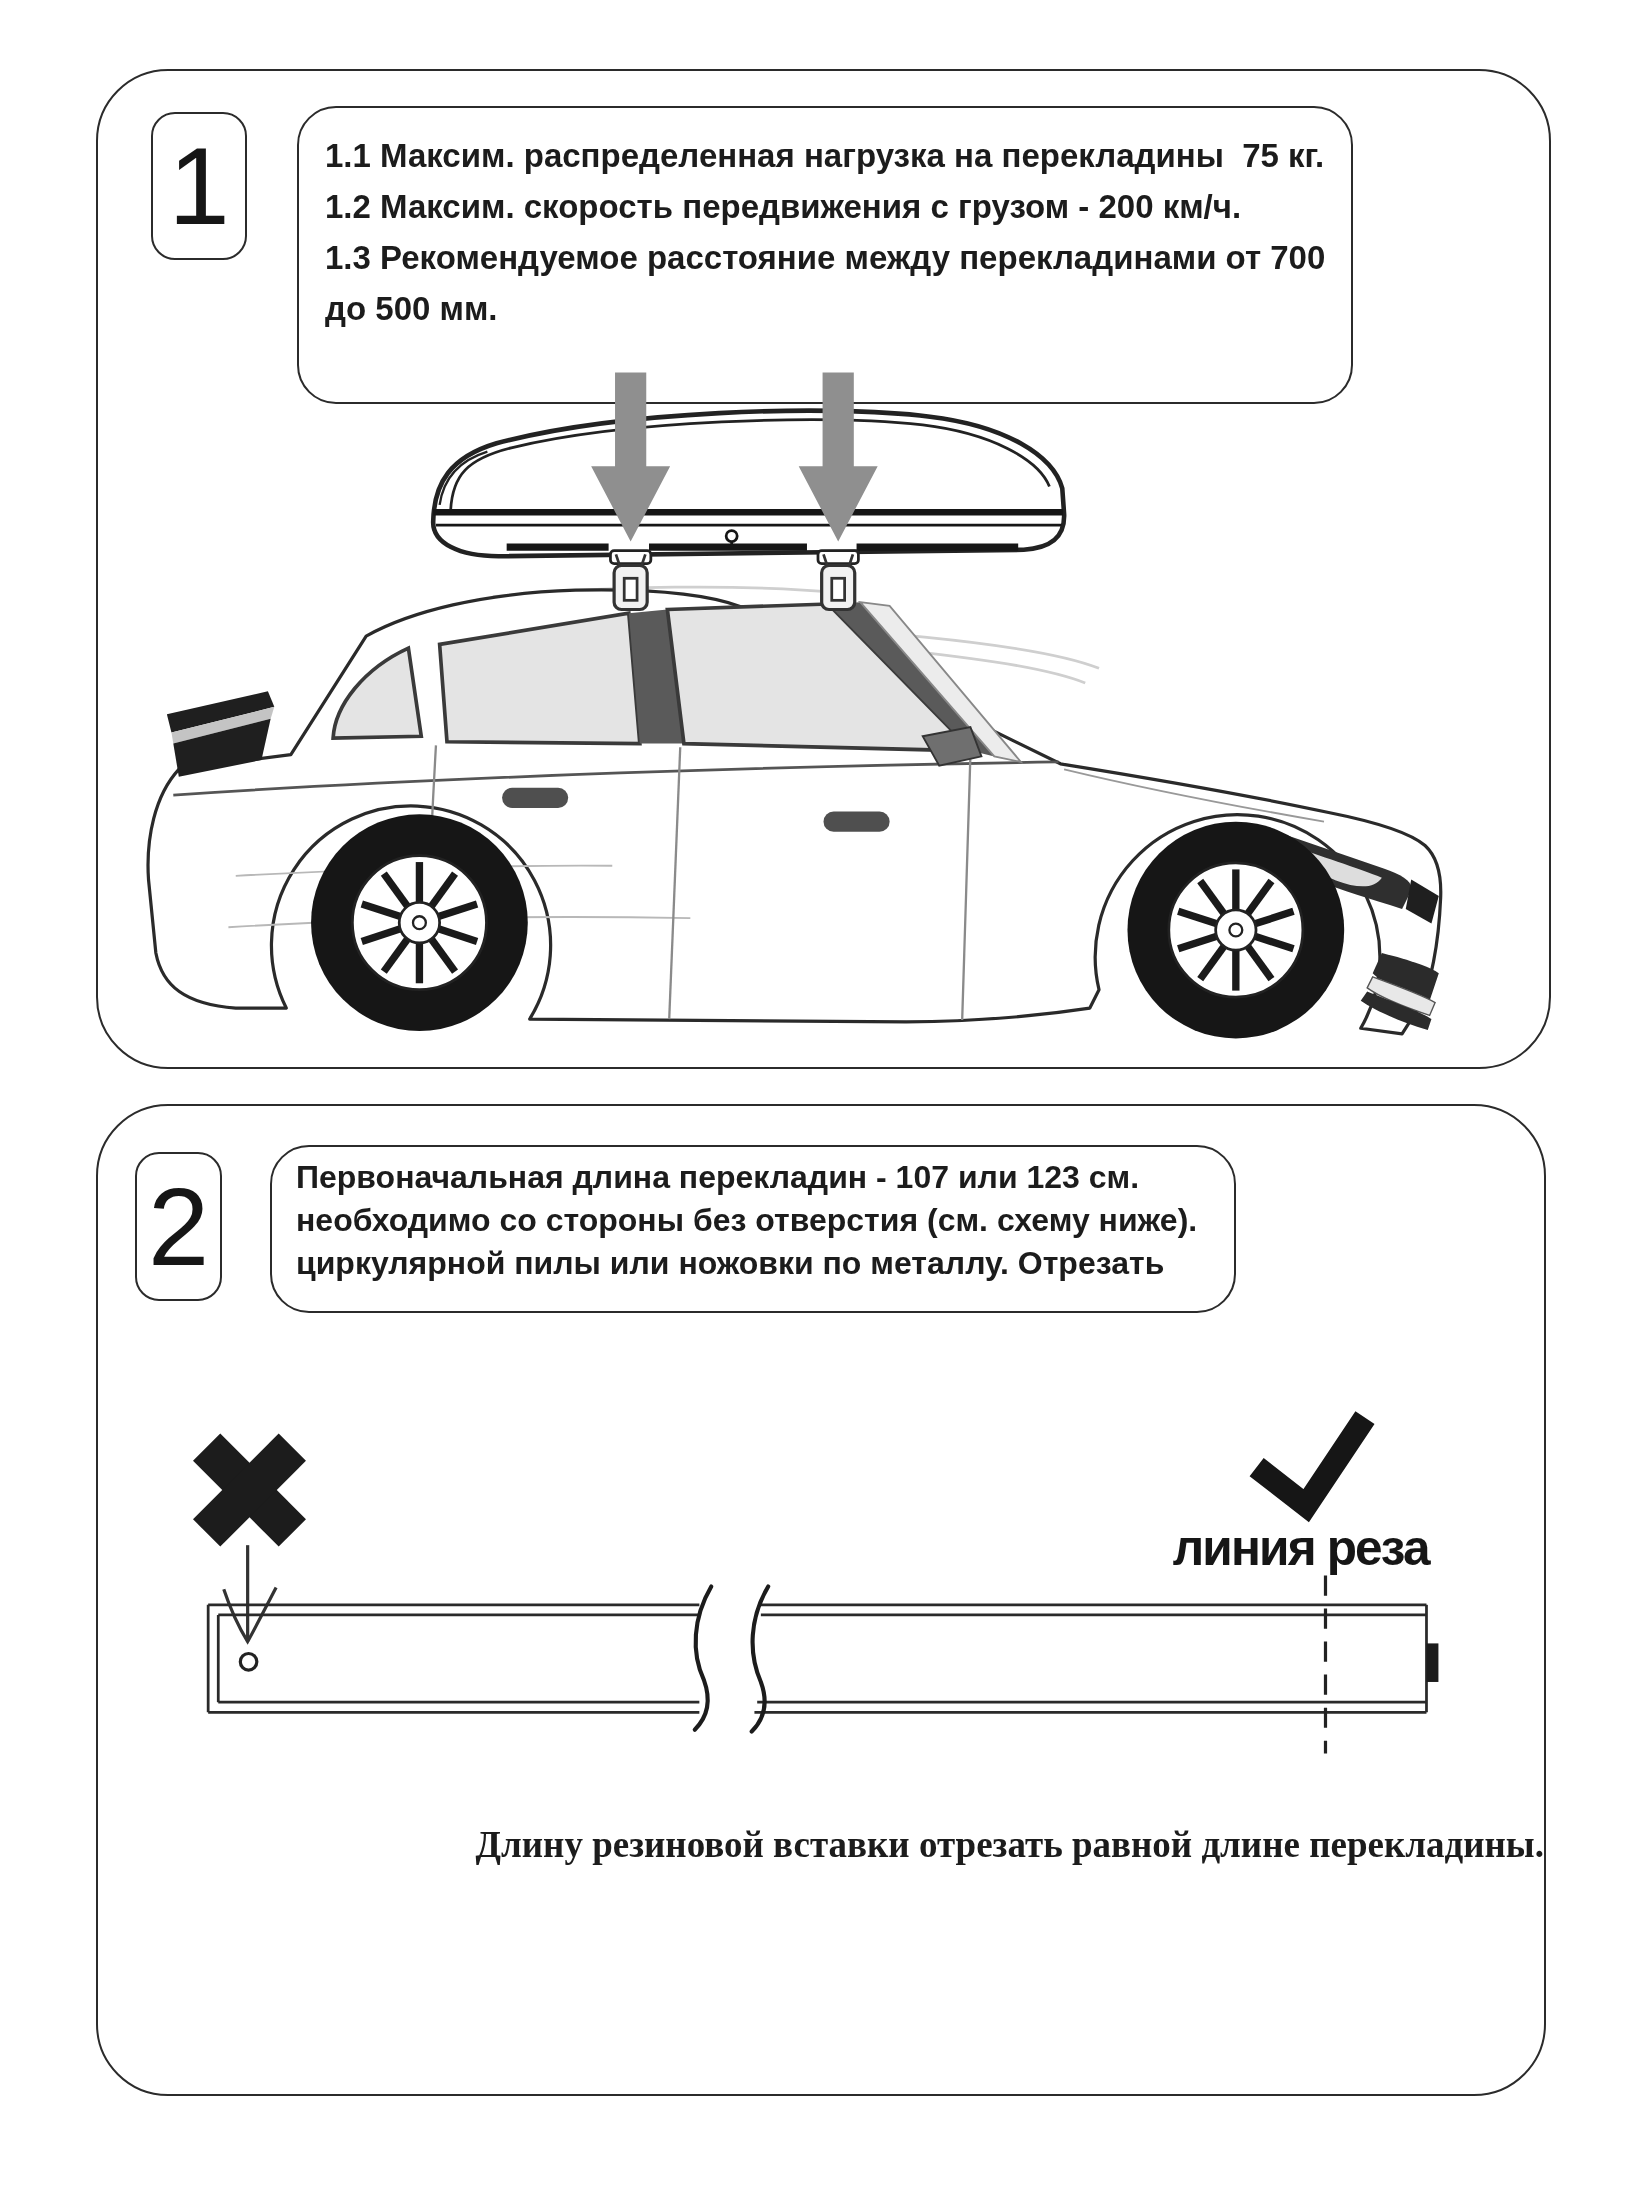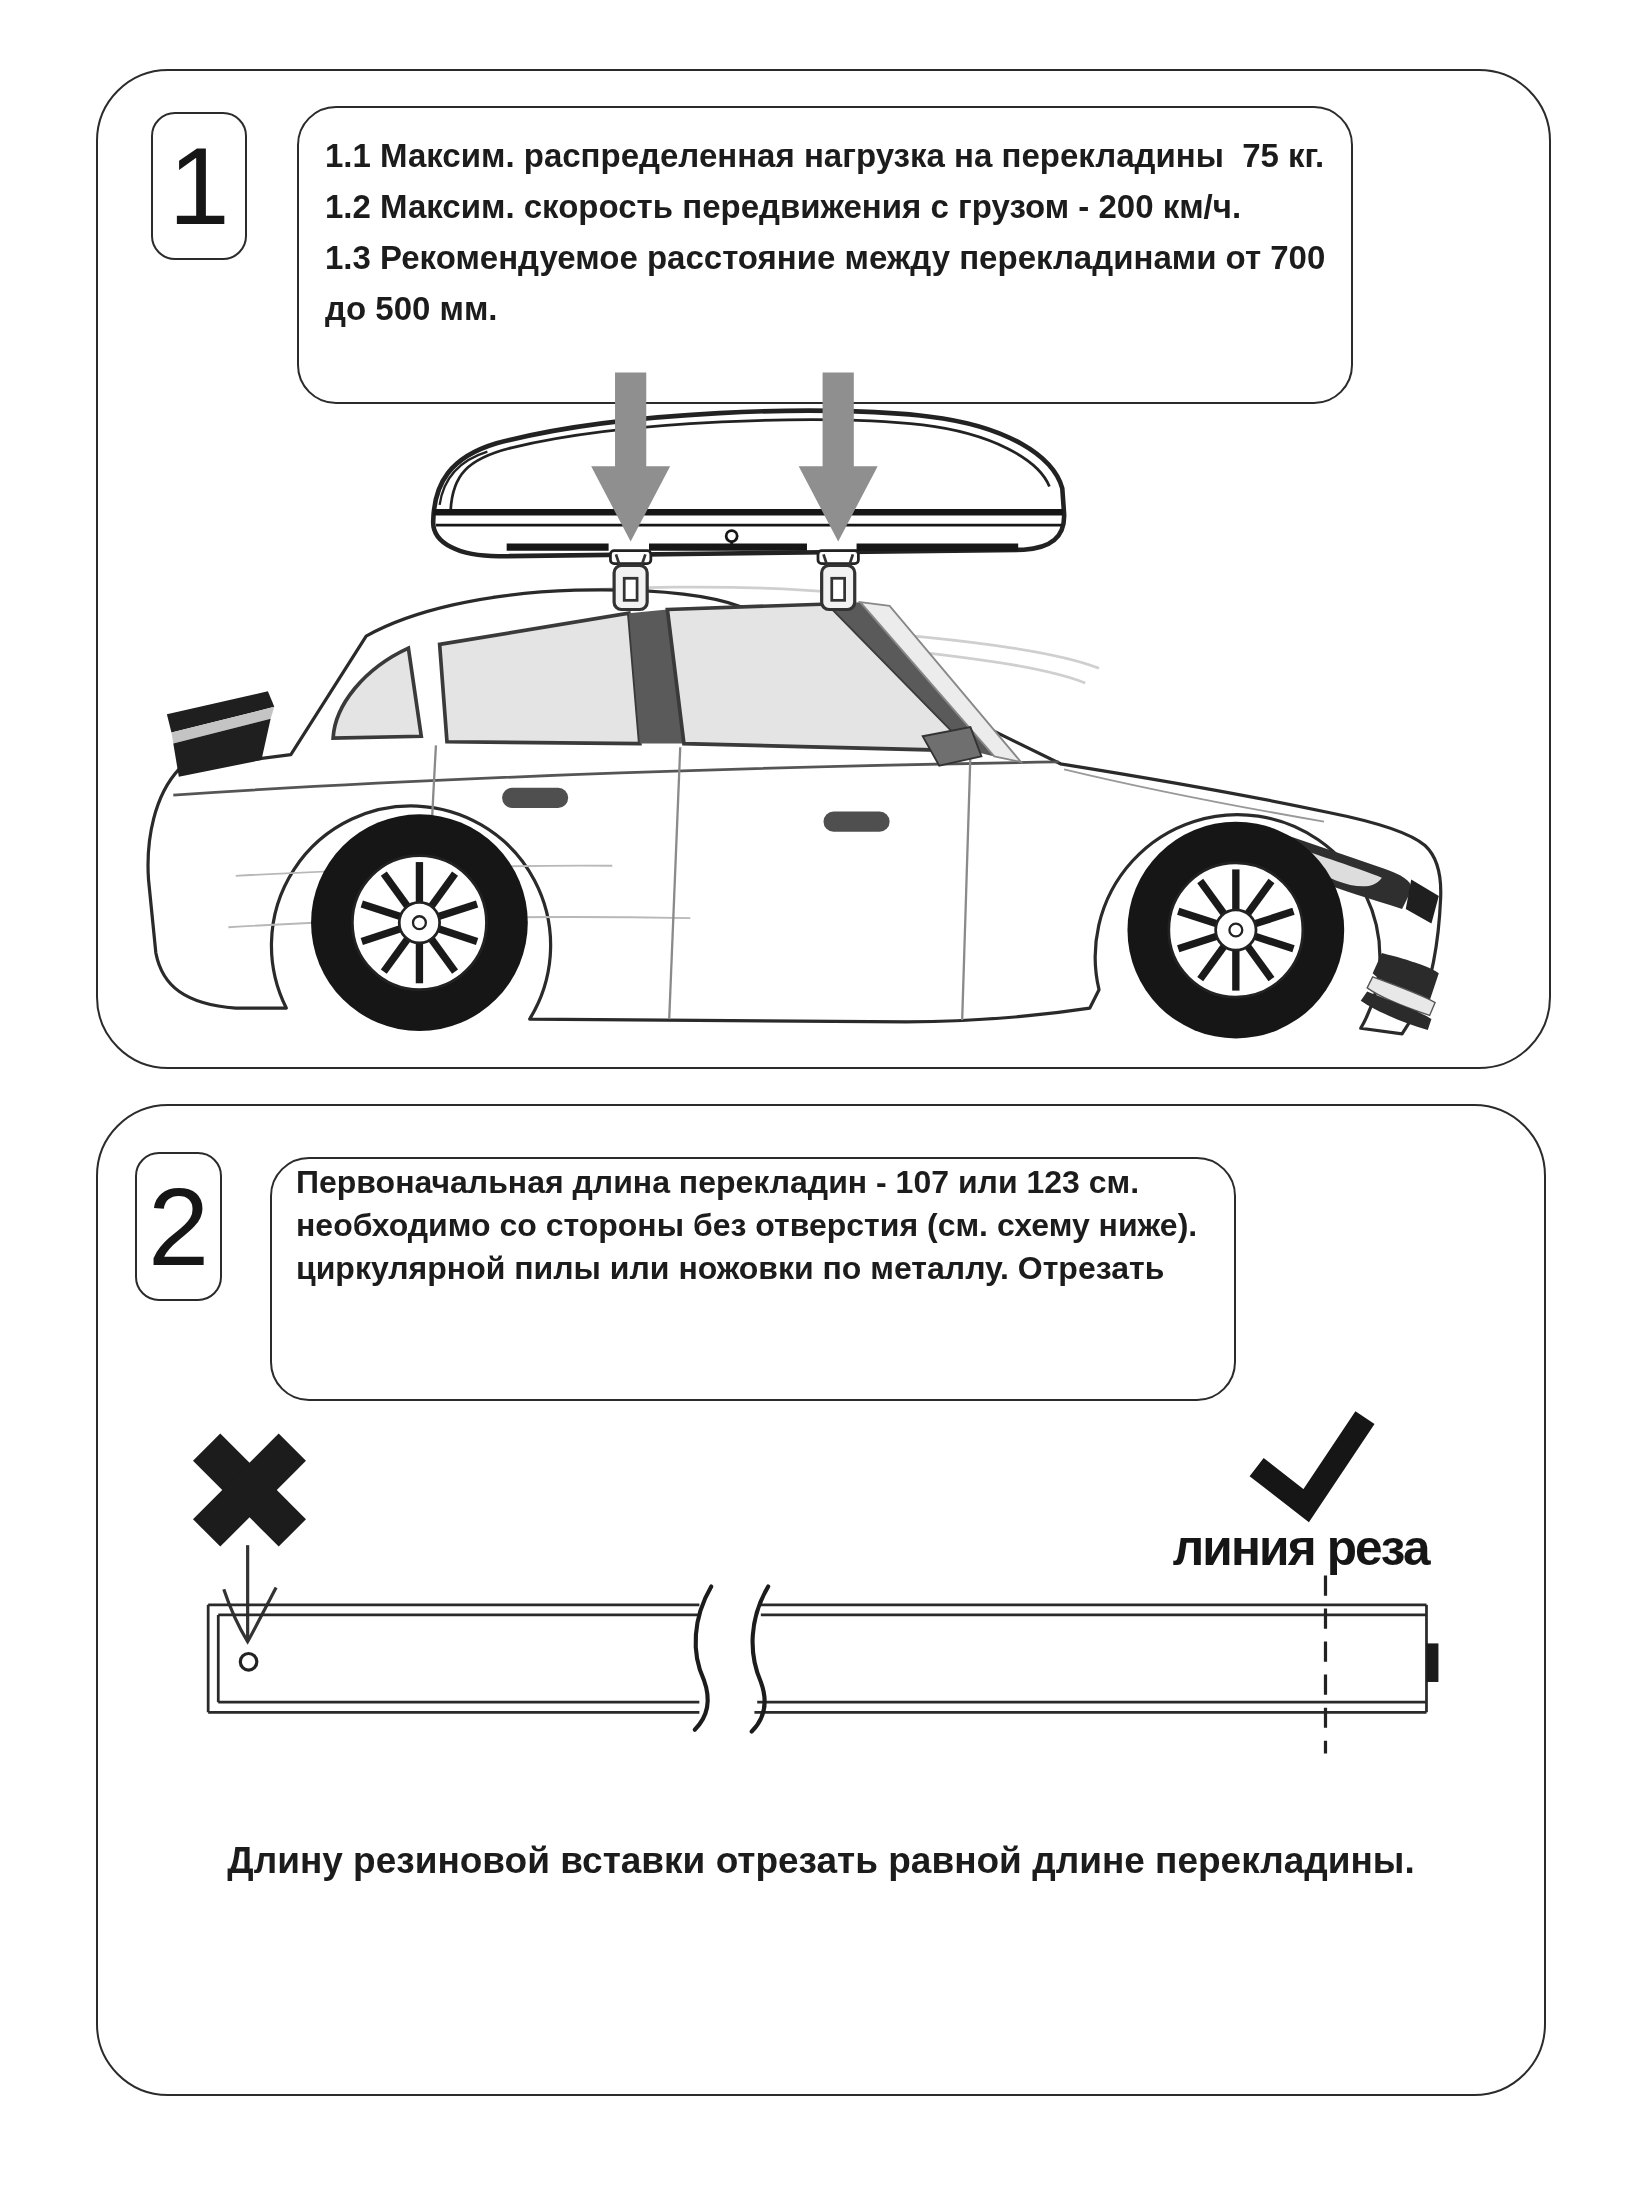--- a/index.html
+++ b/index.html
@@ -9,27 +9,27 @@
   #panel1{left:96px;top:69px;width:1451px;height:996px;}
   #panel2{left:96px;top:1104px;width:1446px;height:988px;}
   .num-box{position:absolute;border:2.8px solid #2b2b2b;border-radius:24px;background:#fff;
            display:flex;align-items:center;justify-content:center;
            font-size:110px;font-weight:400;color:#161616;line-height:1;}
   #numbox1{left:53px;top:41px;width:92px;height:144px;}
   #numbox2{left:37px;top:46px;width:83px;height:145px;}
   .text-box{position:absolute;border:2.8px solid #2b2b2b;border-radius:39px;background:#fff;}
   #textbox1{left:199px;top:35px;width:1056px;height:298px;padding:22px 26px;box-sizing:border-box;}
   #textbox1 .tline{font-size:33px;font-weight:700;line-height:51px;white-space:pre;}
-  #textbox2{left:172px;top:39px;width:966px;height:244px;padding:2px 24px;box-sizing:border-box;margin-top:12px;}
+  #textbox2{left:172px;top:39px;width:966px;height:168px;padding:9px 24px;box-sizing:border-box;}
   #textbox2 .tline{font-size:32px;font-weight:700;line-height:43px;white-space:pre;}
   .illustration{position:absolute;left:0;}
   #car-svg{top:294px;width:1451px;height:703px;}
   #diagram-svg{top:271px;width:1446px;height:441px;}
-  .footer-note{position:absolute;left:0;top:734px;width:100%;text-align:center;
-               font-size:37px;font-weight:700;white-space:pre;}
+  .footer-note{position:absolute;left:0;top:717px;width:100%;text-align:right;
+               font-size:37px;font-weight:700;white-space:pre;font-family:Liberation Serif, serif;}
   .cutlabel{font-weight:700;letter-spacing:-2px;}
 </style>
 </head>
 <body>
 
 <div class="page">
 
   <div class="panel" id="panel1">
     <div class="num-box" id="numbox1">
       <span>1</span>

